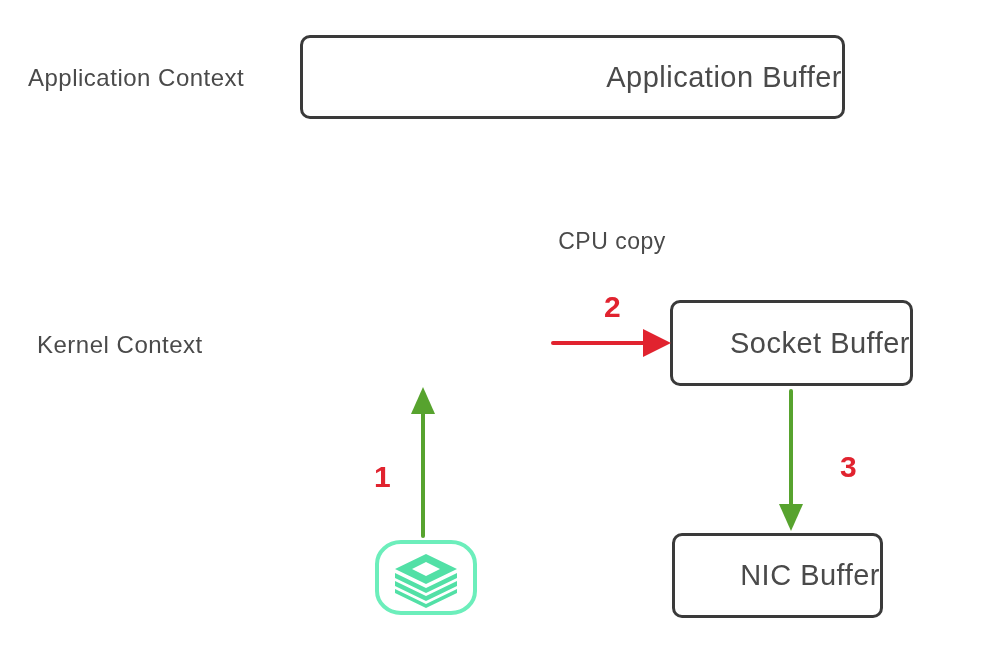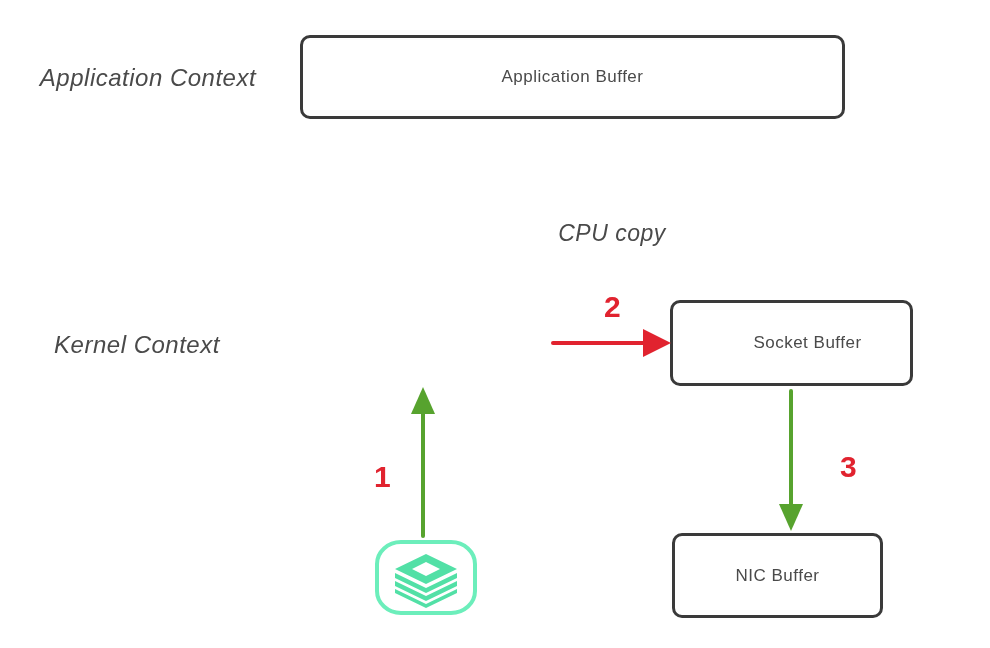--- a/index.html
+++ b/index.html
@@ -17,33 +17,32 @@
     color: var(--text, #4a4a4a);
   }
   .box {
     position: absolute;
     box-sizing: border-box;
     background: #ffffff;
     border: 3px solid var(--box-border, #3a3a3a);
     border-radius: 10px;
     display: flex;
     align-items: center;
-    justify-content: center;
-    font-size: 17px;
+    justify-content: flex-end;
+    font-size: 29px;
     letter-spacing: 0.5px;
     color: var(--text, #4a4a4a);
   }
   .ctx-label {
     position: absolute;
     font-size: 24px;
     letter-spacing: 0.5px;
-    text-align: center;
+    text-align: left;
     color: var(--text, #4a4a4a);
     white-space: nowrap;
-    font-style: italic;
   }
   .arrow-caption {
     position: absolute;
     font-size: 23px;
     letter-spacing: 0.5px;
     text-align: center;
     color: var(--text, #4a4a4a);
     white-space: nowrap;
   }
   .step-num {
@@ -91,21 +90,21 @@
     top: 539px;
   }
 
   
   #app-context-label   { left: 28px;  top: 64px;  width: 240px; }
   #kernel-context-label{ left: 37px;  top: 331px; width: 200px; }
   #app-buffer-box      { left: 300px; top: 35px;  width: 545px; height: 84px; }
   #read-buffer-box     { left: 298px; top: 302px; width: 250px; height: 82px; }
   #socket-buffer-box   { left: 670px; top: 300px; width: 243px; height: 86px; padding-left: 32px; }
   #nic-buffer-box      { left: 672px; top: 533px; width: 211px; height: 85px; }
-  #cpu-copy-label      { left: 532px; top: 220px; width: 160px; font-style: italic; }
+  #cpu-copy-label      { left: 532px; top: 228px; width: 160px; }
   #dma-copy-label      { left: 494px; top: 449px; width: 160px; }
   #step2-num           { left: 604px; top: 290px; }
   #step1-num           { left: 374px; top: 460px; }
   #step3-num           { left: 840px; top: 450px; }
   #cpu-copy-line       { left: 551px; top: 341px; width: 96px; }
   #cpu-copy-head       { left: 643px; top: 329px; }
   #dma-up-line         { left: 421px; top: 410px; height: 128px; }
   #dma-up-head         { left: 411px; top: 387px; }
   #send-down-line      { left: 789px; top: 389px; height: 118px; }
   #send-down-head      { left: 779px; top: 504px; }

